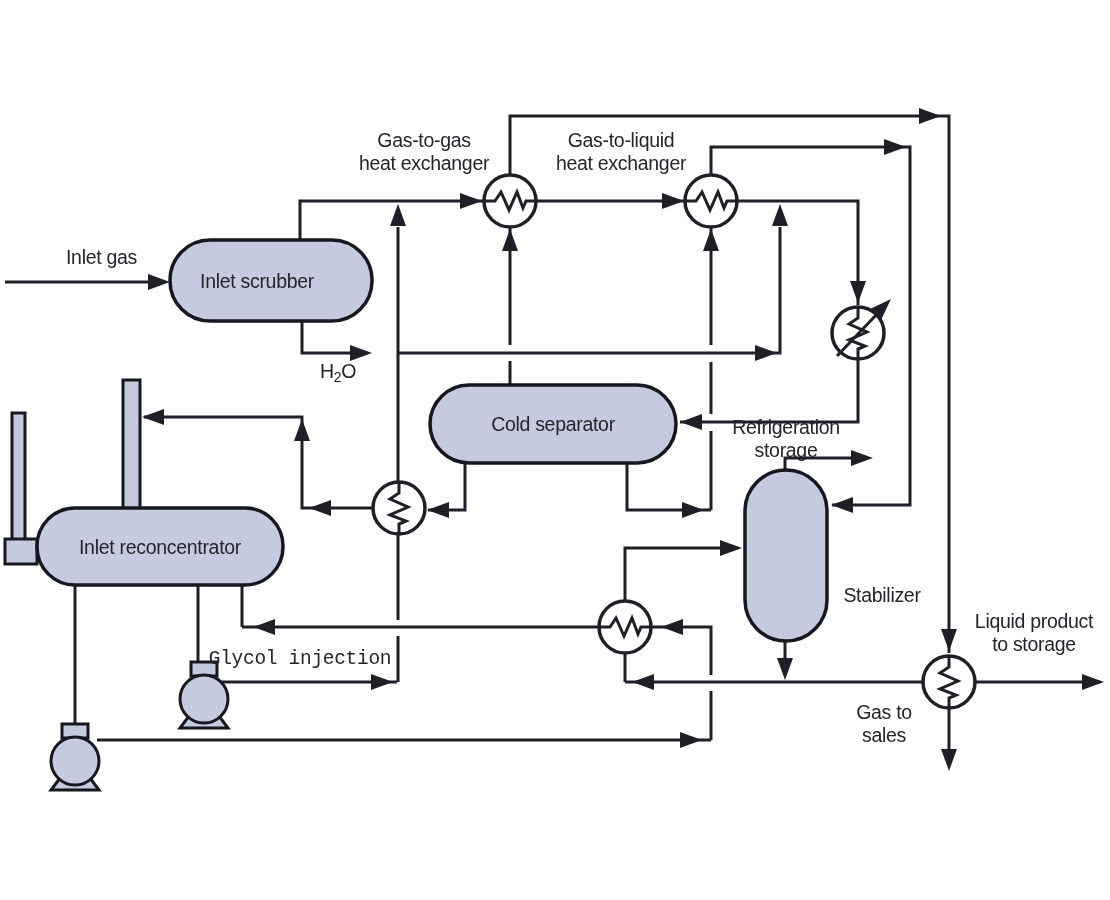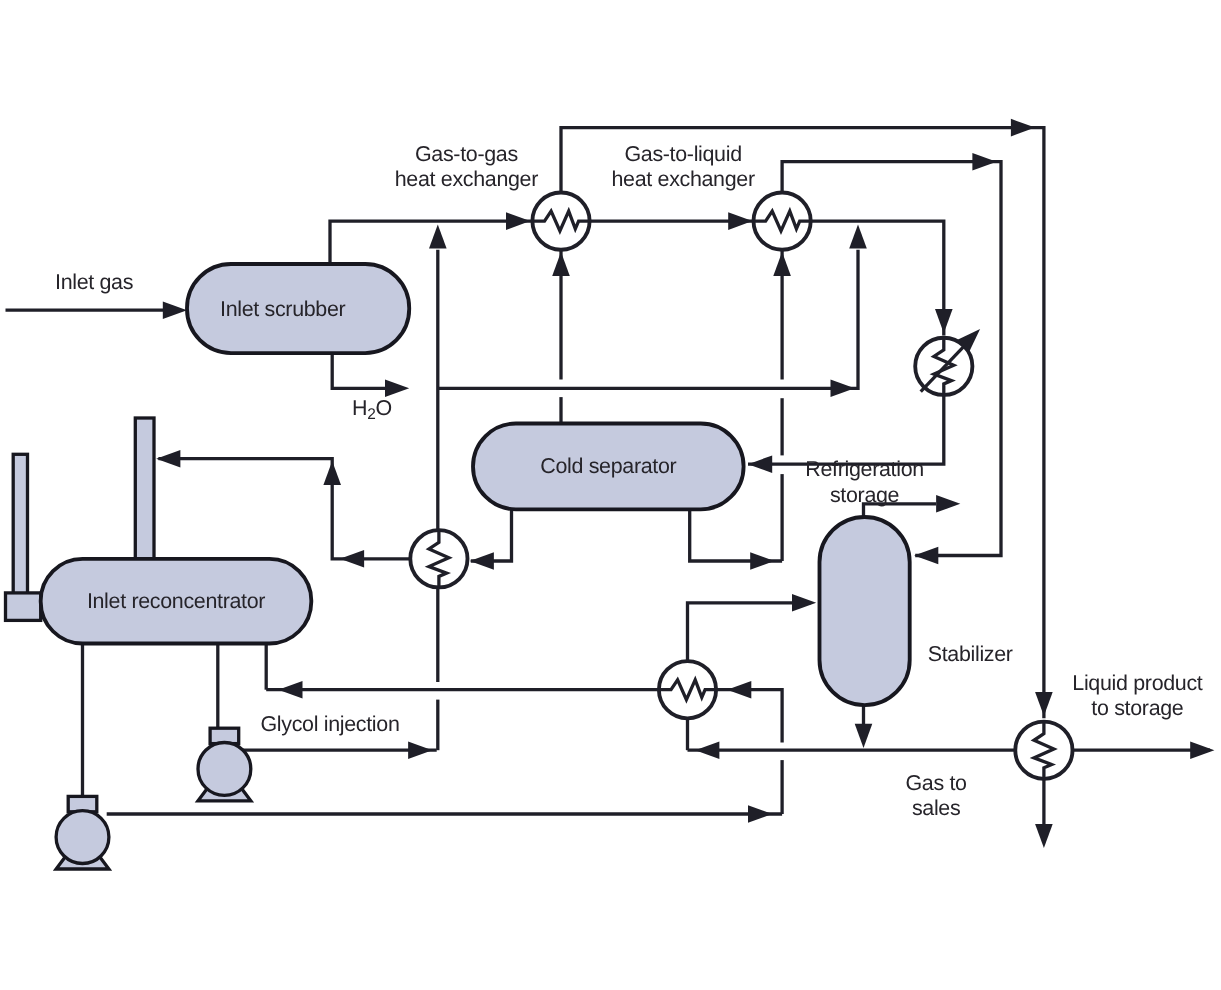--- a/index.html
+++ b/index.html
@@ -211,21 +211,21 @@
       <circle class="hx-circle" r="26"></circle>
       <path class="zig" d="M-26 0 H-15 L-9 -9 L-1 9 L7 -9 L13 7 L16 0 H26"></path>
     </g>
 
     <g transform="translate(949,682)">
       <circle class="hx-circle" r="26"></circle>
       <path class="zig" d="M0 -26 V-15 L-9 -9 L9 -1 L-9 7 L7 13 L0 16 V26"></path>
     </g>
   </svg>
 
-  <div class="lbl" style="left:50px;top:246px;">Inlet gas</div>
+  <div class="lbl" style="left:66px;top:246px;">Inlet gas</div>
 
   <div class="lbl center" style="left:424px;top:129px;">
     <div>Gas-to-gas</div>
     <div>heat exchanger</div>
   </div>
 
   <div class="lbl center" style="left:621px;top:129px;">
     <div>Gas-to-liquid</div>
     <div>heat exchanger</div>
   </div>
@@ -238,26 +238,26 @@
     <div>Refrigeration</div>
     <div>storage</div>
   </div>
 
   <div class="lbl center" style="left:257px;top:270px;">Inlet scrubber</div>
 
   <div class="lbl center" style="left:553px;top:413px;">Cold separator</div>
 
   <div class="lbl center" style="left:160px;top:536px;">Inlet reconcentrator</div>
 
-  <div class="lbl center" style="left:300px;top:648px;">Glycol injection</div>
+  <div class="lbl center" style="left:300px;top:648px;font-family:Liberation Mono, monospace;">Glycol injection</div>
 
   <div class="lbl center" style="left:882px;top:584px;">Stabilizer</div>
 
   <div class="lbl center" style="left:1034px;top:610px;text-align:center;">
     <div>Liquid product</div>
     <div>to storage</div>
   </div>
 
-  <div class="lbl center" style="left:851px;top:701px;">
+  <div class="lbl center" style="left:884px;top:701px;">
     <div>Gas to</div>
     <div>sales</div>
   </div>
 </div>
 
 </body></html>

